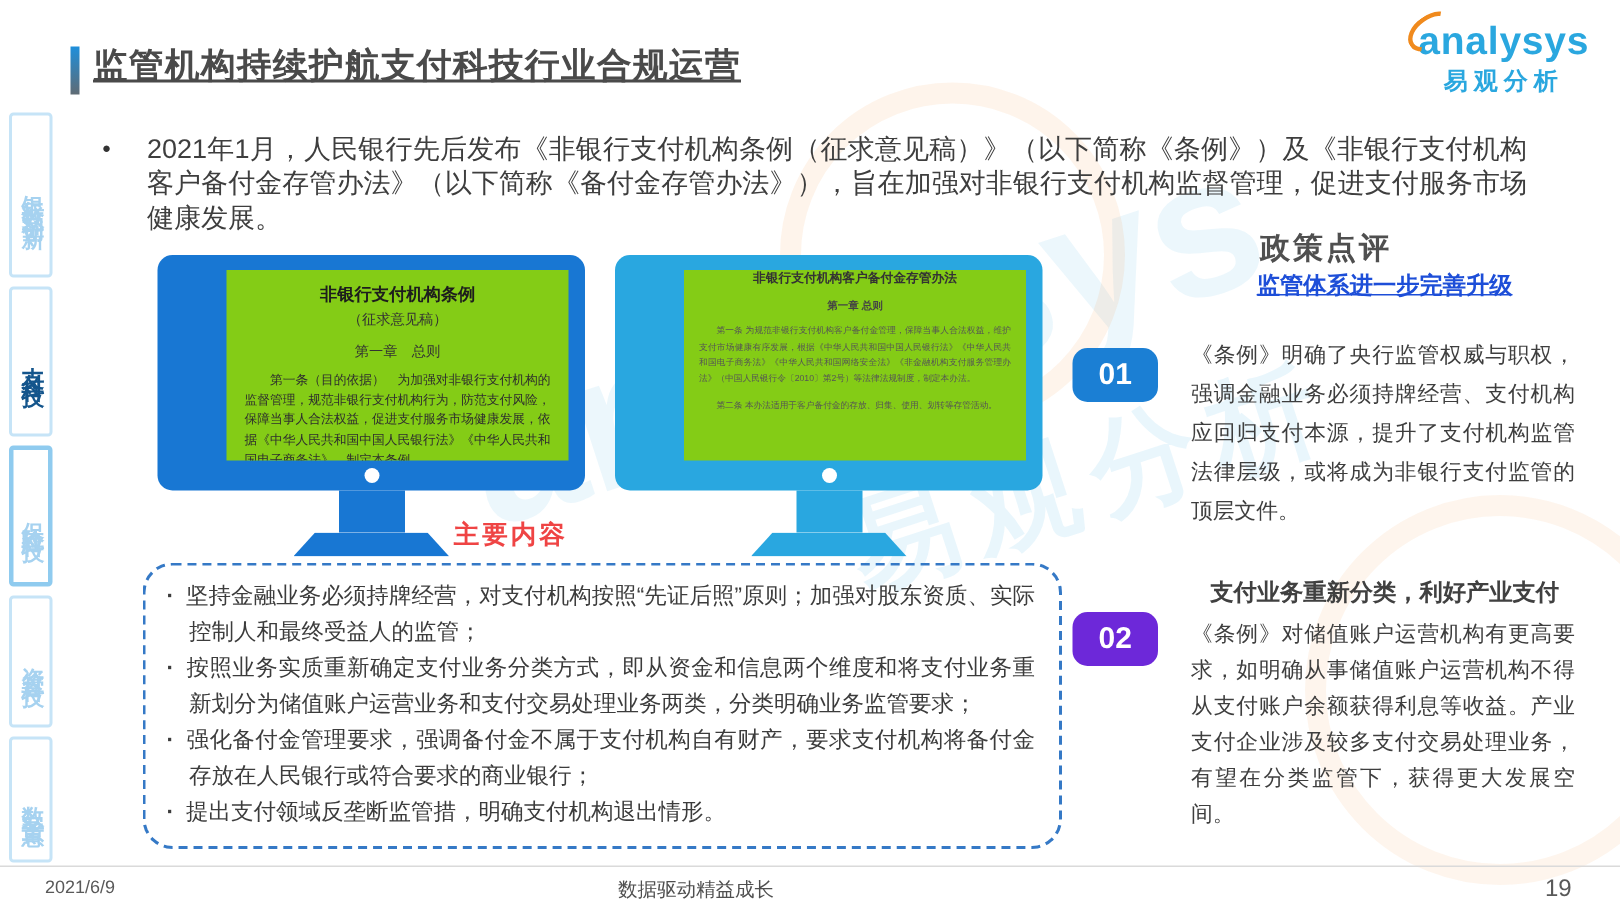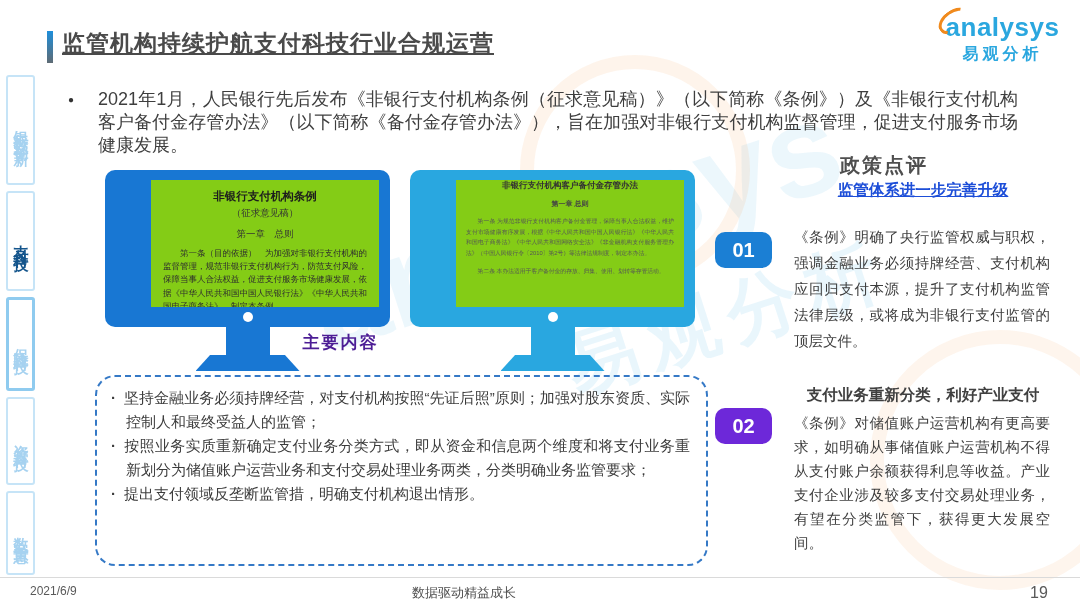--- a/index.html
+++ b/index.html
@@ -74,22 +74,22 @@
   .doc-chapter { font-size:9.5px; text-align:center; margin-top:8px; color:#333; }
   .doc-body { font-size:8.5px; line-height:1.55; text-align:justify;
     margin-top:6px; text-indent:2em; color:#2e2e2e; }
   .doc2 { padding:0 10px 4px; }
   .doc2-title { font-size:8.5px; font-weight:bold; text-align:center; color:#333; }
   .doc2-chapter { font-size:7px; font-weight:bold; text-align:center; margin-top:7px; color:#444; }
   .doc2-body { font-size:5.8px; line-height:1.85; text-align:justify;
     margin-top:7px; text-indent:2em; color:#555; }
 
   
-  .mc-label { left:253px; top:331px; width:175px; text-align:center;
-    font-size:17px; font-weight:bold; color:#4c1d95; letter-spacing:2px; }
+  .mc-label { left:253px; top:345px; width:175px; text-align:center;
+    font-size:17px; font-weight:bold; color:#ef4444; letter-spacing:2px; }
   .mc-box { left:95px; top:375px; width:613px; height:191px;
     border:2px dashed #3579C6; border-radius:20px; padding:9px 16px 0 14px; }
   .mc-box ul { list-style:none; }
   .mc-box li { font-size:15px; line-height:24px; color:#3C3C3C;
     text-align:justify; padding-left:15px; text-indent:-15px; }
   .mc-box li::before { content:"·"; font-weight:900; margin-right:8px; }
 
   
   .policy-header { left:840px; top:152px; font-size:20px; font-weight:bold;
     color:#4F4F4F; letter-spacing:2px; }
@@ -178,20 +178,21 @@
     </div>
     <div class="m-neck"></div>
     <div class="m-base"></div>
   </div>
 
   <div class="abs mc-label">主要内容</div>
   <div class="abs mc-box">
     <ul>
       <li>坚持金融业务必须持牌经营，对支付机构按照“先证后照”原则；加强对股东资质、实际控制人和最终受益人的监管；</li>
       <li>按照业务实质重新确定支付业务分类方式，即从资金和信息两个维度和将支付业务重新划分为储值账户运营业务和支付交易处理业务两类，分类明确业务监管要求；</li>
+      <li>强化备付金管理要求，强调备付金不属于支付机构自有财产，要求支付机构将备付金存放在人民银行或符合要求的商业银行；</li>
       <li>提出支付领域反垄断监管措，明确支付机构退出情形。</li>
     </ul>
   </div>
 
   <div class="abs policy-header">政策点评</div>
 
   <div class="abs badge badge1">01</div>
   <div class="abs sec-heading sec1-heading">监管体系进一步完善升级</div>
   <div class="abs sec-body sec1-body">《条例》明确了央行监管权威与职权，强调金融业务必须持牌经营、支付机构应回归支付本源，提升了支付机构监管法律层级，或将成为非银行支付监管的顶层文件。</div>
 

